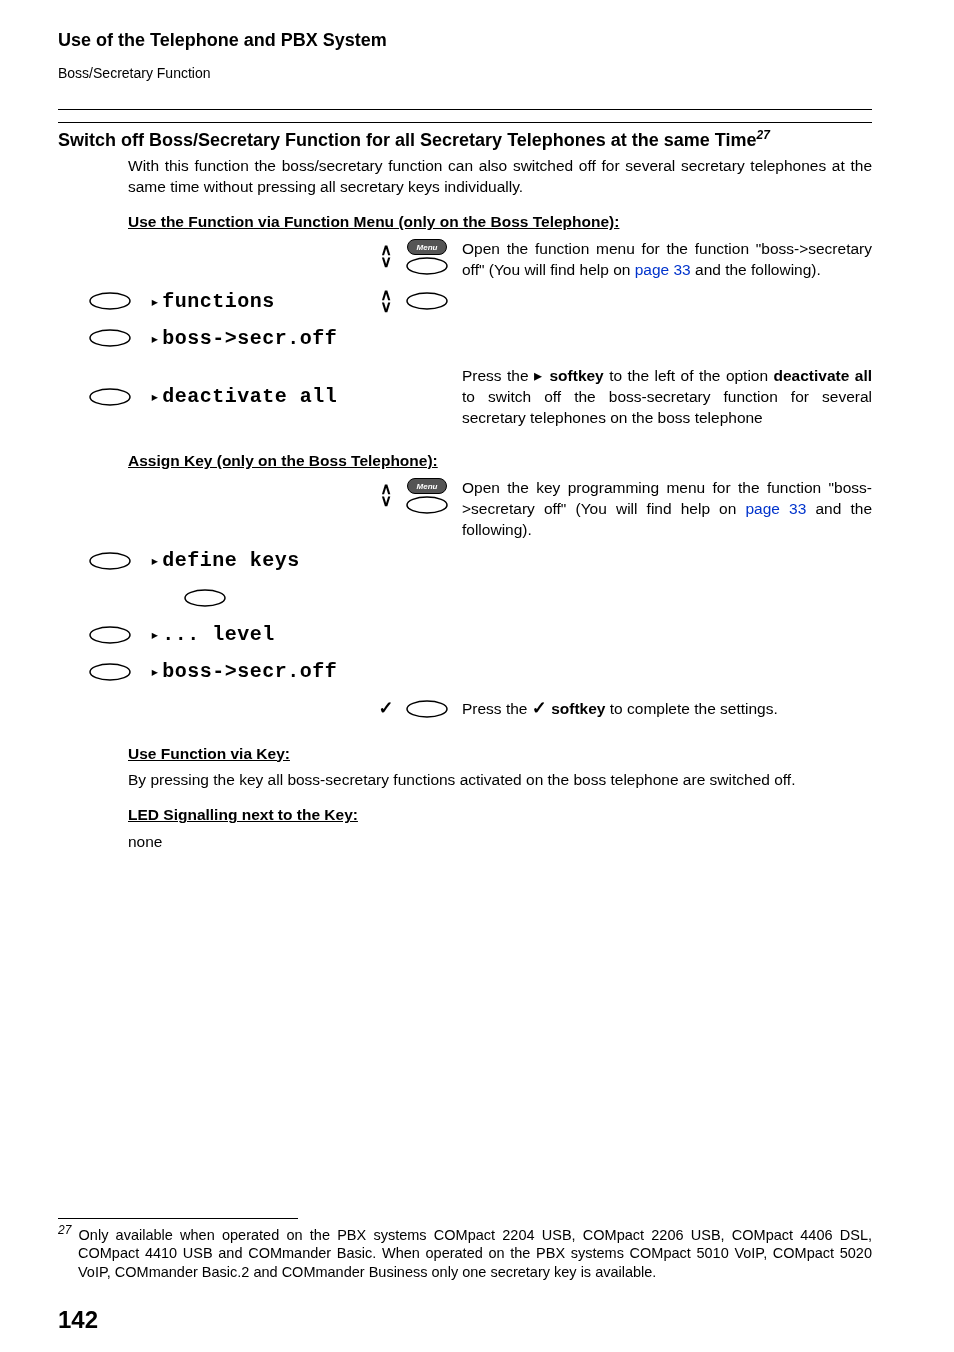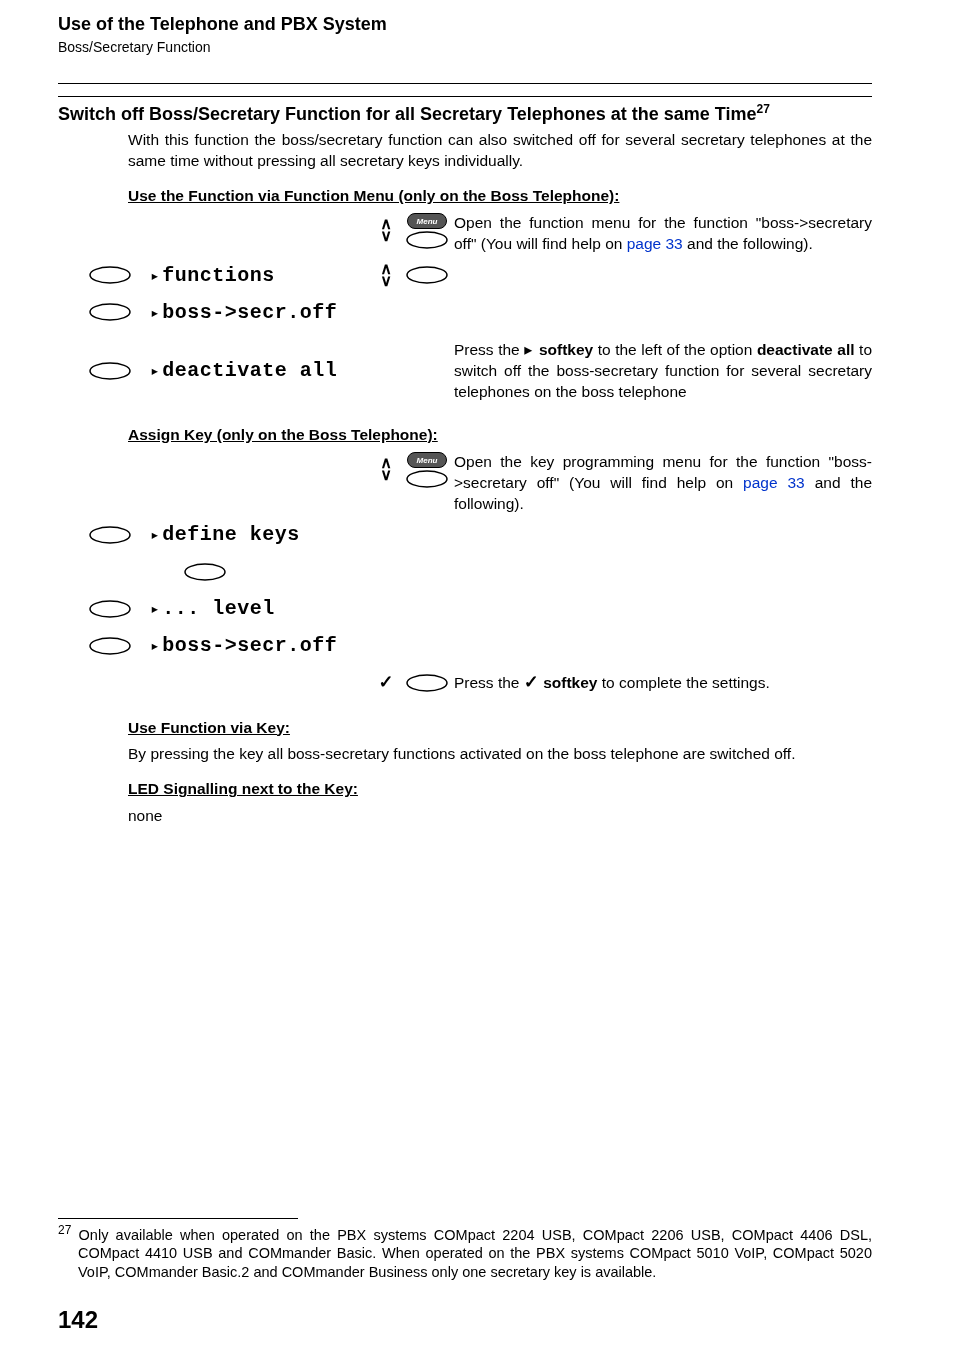--- a/index.html
+++ b/index.html
@@ -8,33 +8,33 @@
     background: #fff;
     font-family: Arial, Helvetica, sans-serif;
     color: #000;
     font-size: 15.5px;
     line-height: 1.35;
   }
   .page {
     width: 930px;
     min-height: 1352px;
     box-sizing: border-box;
-    padding: 12px 58px 28px 58px;
+    padding: 28px 58px 28px 58px;
     position: relative;
   }
   .header-block {
     margin-bottom: 4px;
   }
   .header-title {
     font-weight: bold;
     font-size: 18px;
   }
   .header-sub {
     font-size: 14px;
-    margin-top: 2px;
+    margin-top: 12px;
   }
   .header-rule {
     border: none;
     border-top: 1.5px solid #000;
     margin: 26px 0 12px 0;
   }
   .section-rule {
     border: none;
     border-top: 1px solid #000;
     margin: 0 0 4px 0;
@@ -85,20 +85,21 @@
     font-size:16px;
   }
   .col-soft-right {
     width: 54px;
     display: flex;
     align-items: center;
     justify-content: center;
   }
   .col-desc {
     flex: 1;
+    margin-left: 8px;
     font-size: 15.5px;
     text-align: justify;
   }
   .link {
     color: #0033cc;
   }
   .footnote-rule {
     width: 240px;
     border:none;
     border-top:1px solid #000;
@@ -113,21 +114,21 @@
   }
   .pagenum {
     font-weight: bold;
     font-size: 24px;
     position: absolute;
     left: 58px;
     bottom: 16px;
   }
   .triangle-right::before { content:"▸"; font-size:16px; margin-right:2px;}
   .check::before { content:"✓"; font-weight:bold; font-size:18px; }
-  sup { font-size:12px; }
+  sup { font-size:12px;font-style:italic; }
 </style>
 </head>
 <body>
 
 <svg width="0" height="0" style="position:absolute">
   <defs>
     <g id="softkey-pill">
       <ellipse cx="22" cy="9" rx="20" ry="8" fill="none" stroke="#000" stroke-width="1.5"></ellipse>
     </g>
     <g id="menu-badge">

